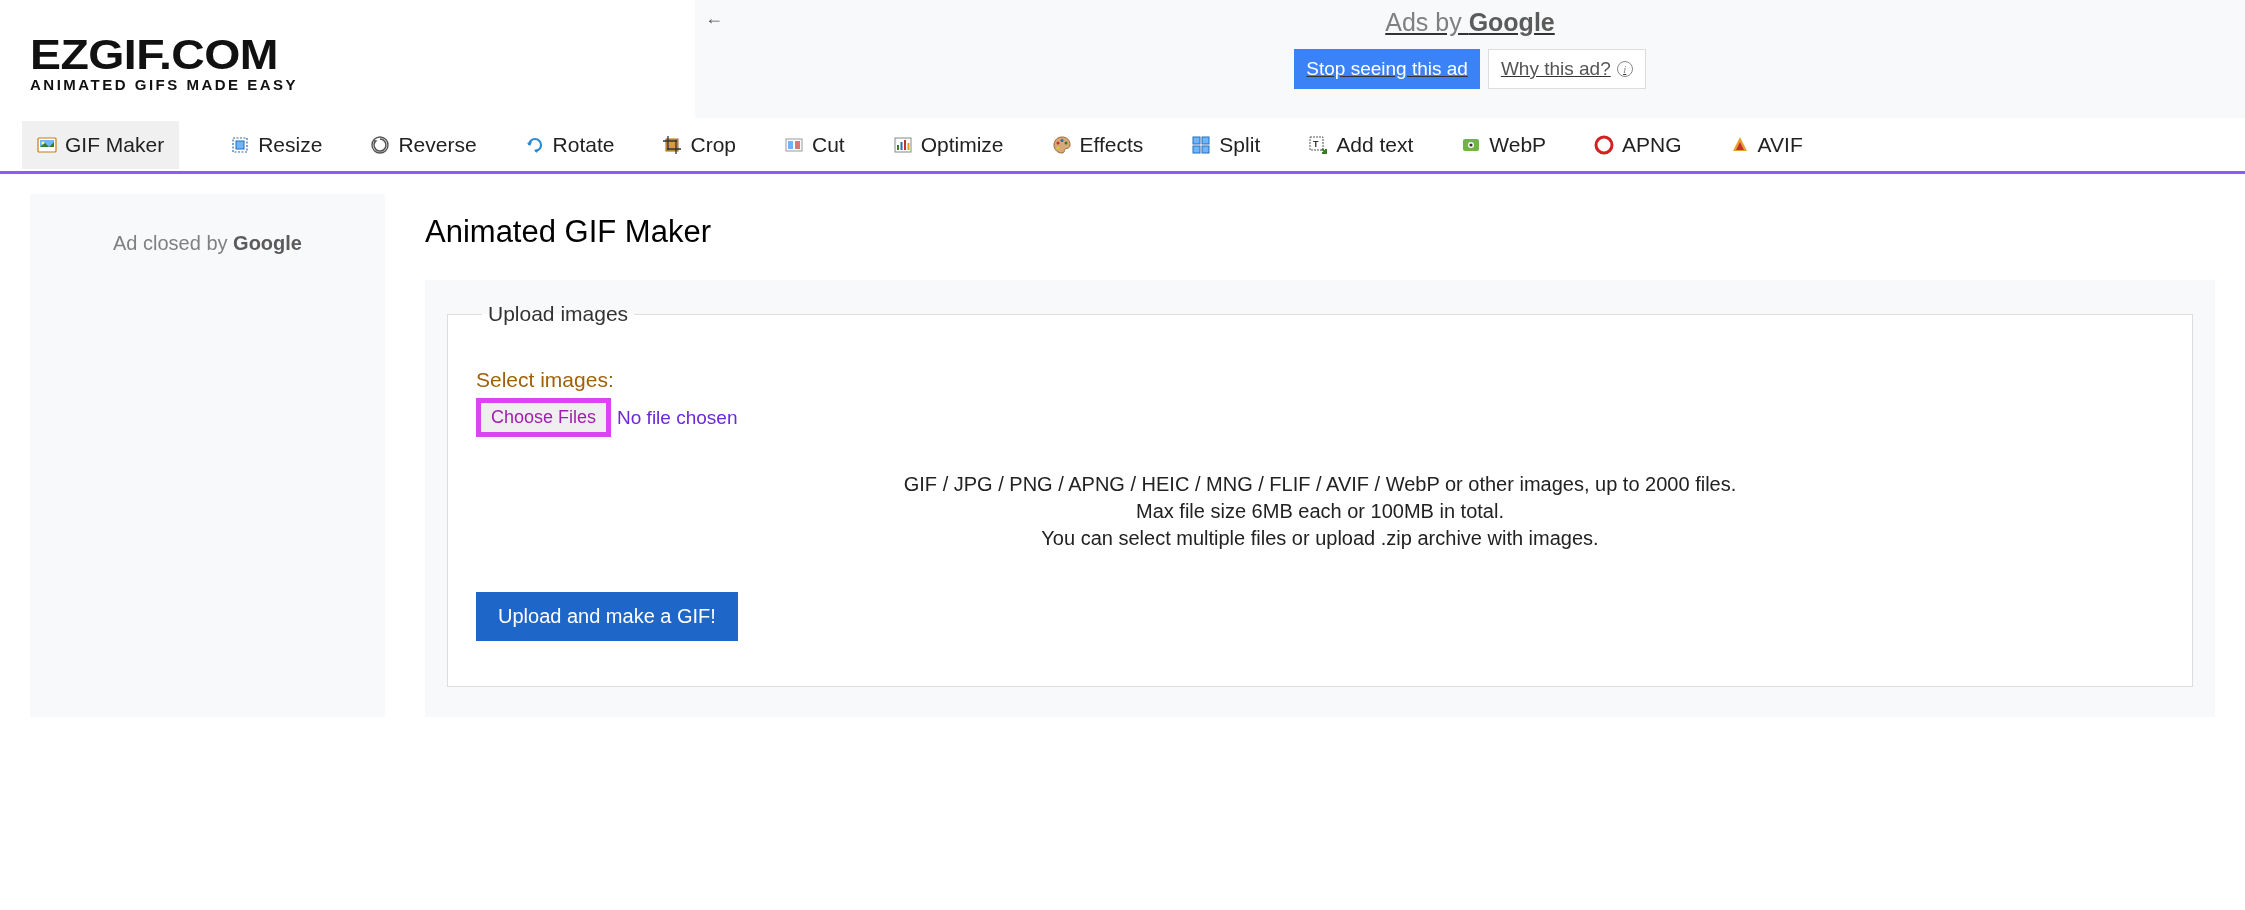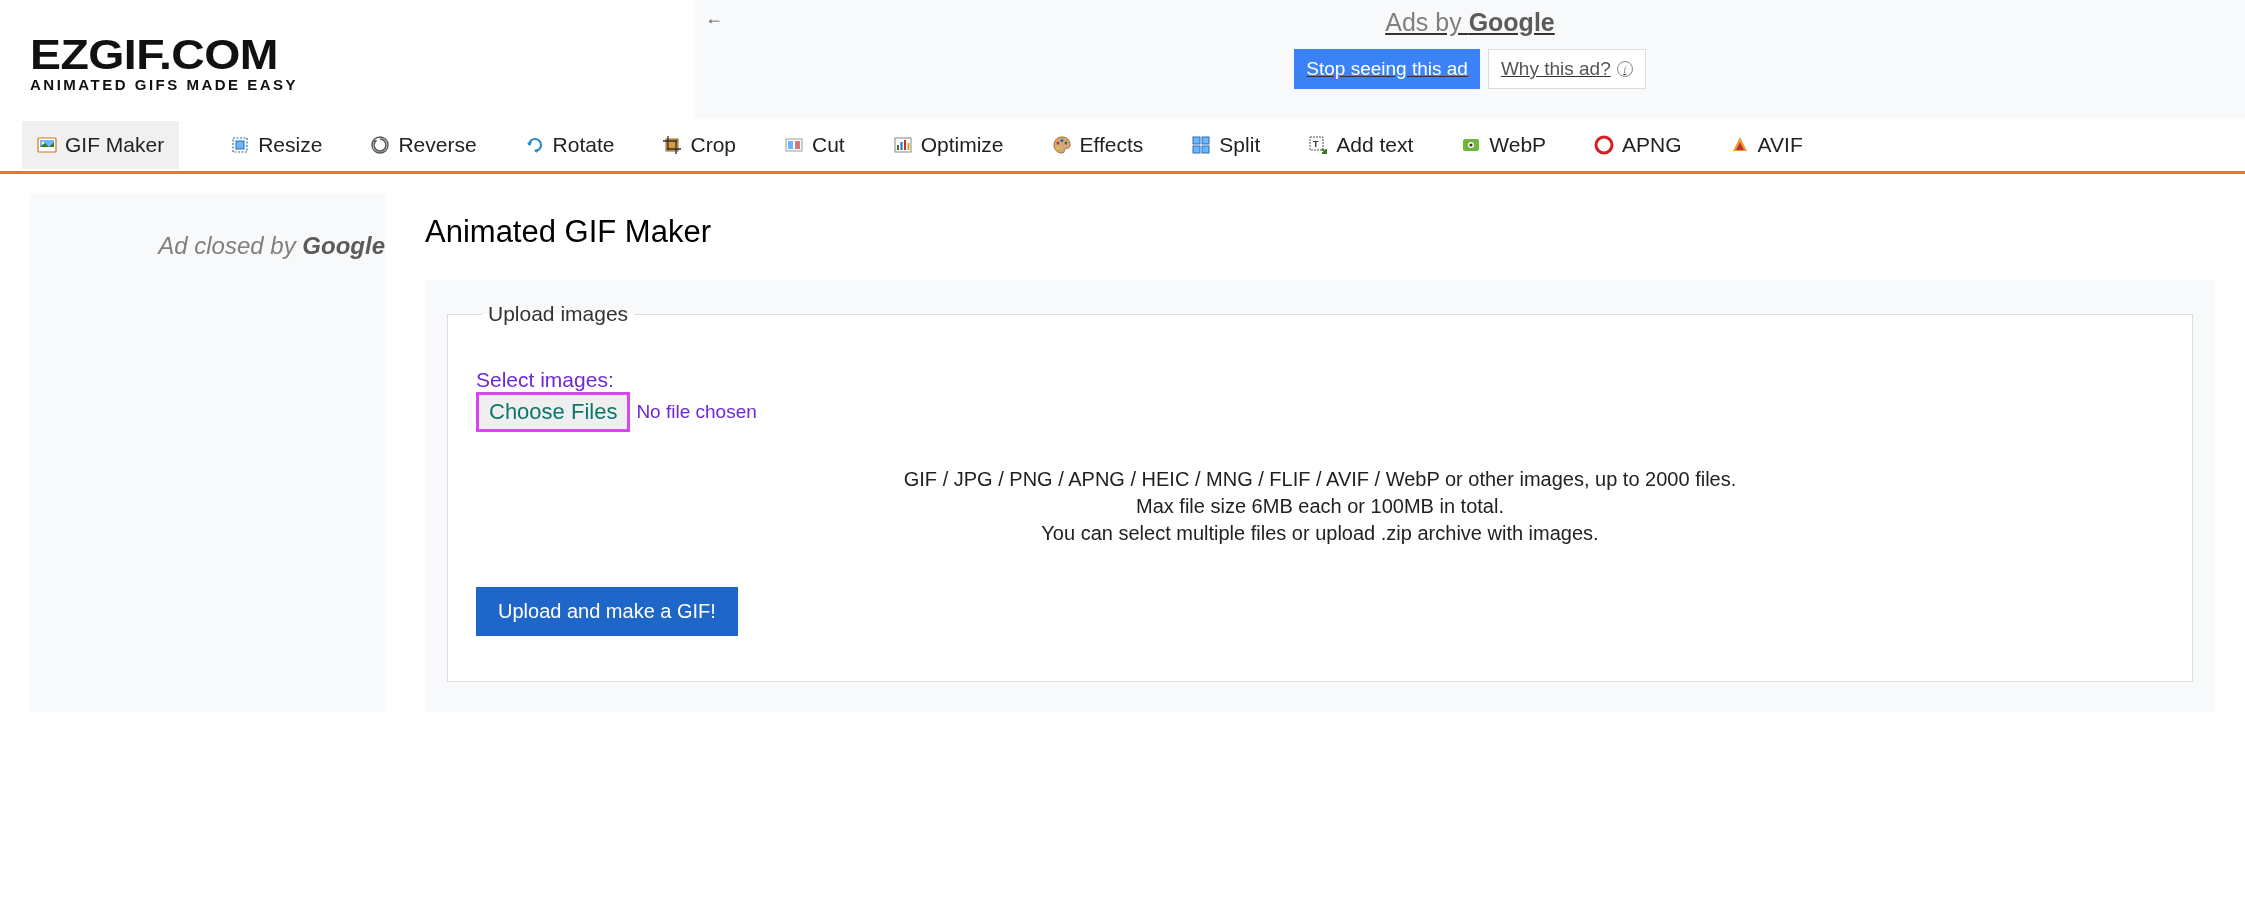--- a/index.html
+++ b/index.html
@@ -15,40 +15,40 @@
   .ad-top .back { position: absolute; left: 10px; top: 8px; font-size: 18px; color: #555; }
   .ad-top-center { text-align: center; text-decoration: underline; }
   .ad-top-label { font-size: 25px; color: #808080; margin-bottom: 12px; }
   .ad-top-label .goog { font-family: Arial; font-weight: 700; color: #5b5b5b; }
   .ad-top-btns { display: flex; justify-content: center; gap: 8px; }
   .btn-blue { background: #3b82f6; color: #fff; border: none; font-size: 19px; padding: 8px 12px; cursor: pointer; }
   .btn-white { background: #fff; color: #555; border: 1px solid #ddd; font-size: 19px; padding: 8px 12px; display: inline-flex; align-items: center; gap: 6px; cursor: pointer; justify-content: center; }
   .info-circ { display: inline-flex; width: 16px; height: 16px; border: 1.5px solid #888; border-radius: 50%; align-items: center; justify-content: center; font-size: 11px; color: #888; font-style: italic; font-family: serif; line-height: 1; }
   
   
-  .navbar { display: flex; align-items: center; padding: 0 22px; border-bottom: 3px solid #f97316; height: 56px; gap: 0; }
+  .navbar { display: flex; align-items: center; padding: 0 22px; border-bottom: 3px solid #8b5cf6; height: 56px; gap: 0; }
   .nav-item { display: inline-flex; align-items: center; gap: 8px; padding: 12px 15px; font-size: 21px; color: #222; text-decoration: none; cursor: pointer; white-space: nowrap; }
   .nav-item.active { background: #f0f0f0; }
   .nav-sep { flex: 0 0 auto; width: 18px; }
   .icon { width: 20px; height: 20px; display: inline-block; flex-shrink: 0; }
   
   
   .main-wrap { display: flex; padding: 0 30px; gap: 40px; margin-top: 20px; }
-  .sidebar-ad { width: 355px; min-height: 500px; background: #f8f9fa; padding-top: 38px; text-align: right; font-size: 24px; color: #808080; font-style: italic; }
+  .sidebar-ad { width: 355px; min-height: 500px; background: #f8f9fa; padding-top: 38px; text-align: center; font-size: 20px; color: #808080; }
   .sidebar-ad .goog { font-weight: 700; color: #5b5b5b; }
   
   .content { flex: 1; }
   .page-title { font-size: 31px; font-weight: 400; color: #000000; margin: 20px 0 30px 0; }
   
   .upload-box { background: #f8f9fa; padding: 22px 22px 30px 22px; }
   fieldset { border: 1px solid #ddd; background: #fff; padding: 30px 28px 45px 28px; }
   legend { font-size: 21px; color: #333; padding: 0 6px; margin-left: 6px; }
-  .field-label { font-size: 21px; color: #6d28d9; margin-top: 12px; }
+  .field-label { font-size: 21px; color: #a16207; margin-top: 12px; margin-bottom: 6px; }
   .file-row { display: flex; align-items: center; gap: 6px; }
-  .choose-btn { background: #efefef; border: 3px solid #d946ef; font-size: 22px; padding: 4px 10px; cursor: pointer; color: #0f766e; }
+  .choose-btn { background: #efefef; border: 5px solid #d946ef; font-size: 18px; padding: 4px 10px; cursor: pointer; color: #a21caf; }
   .file-status { font-size: 19px; color: #6d28d9; }
   
   .help-text { margin-top: 34px; font-size: 20px; color: #222; line-height: 1.35; text-align: center; }
   
   .submit-btn { margin-top: 40px; background: #1e66c8; color: #fff; border: none; font-size: 20px; padding: 13px 22px; border-radius: 0; cursor: pointer; }
 </style>
 </head>
 <body>
 
 <div class="logo-area">

